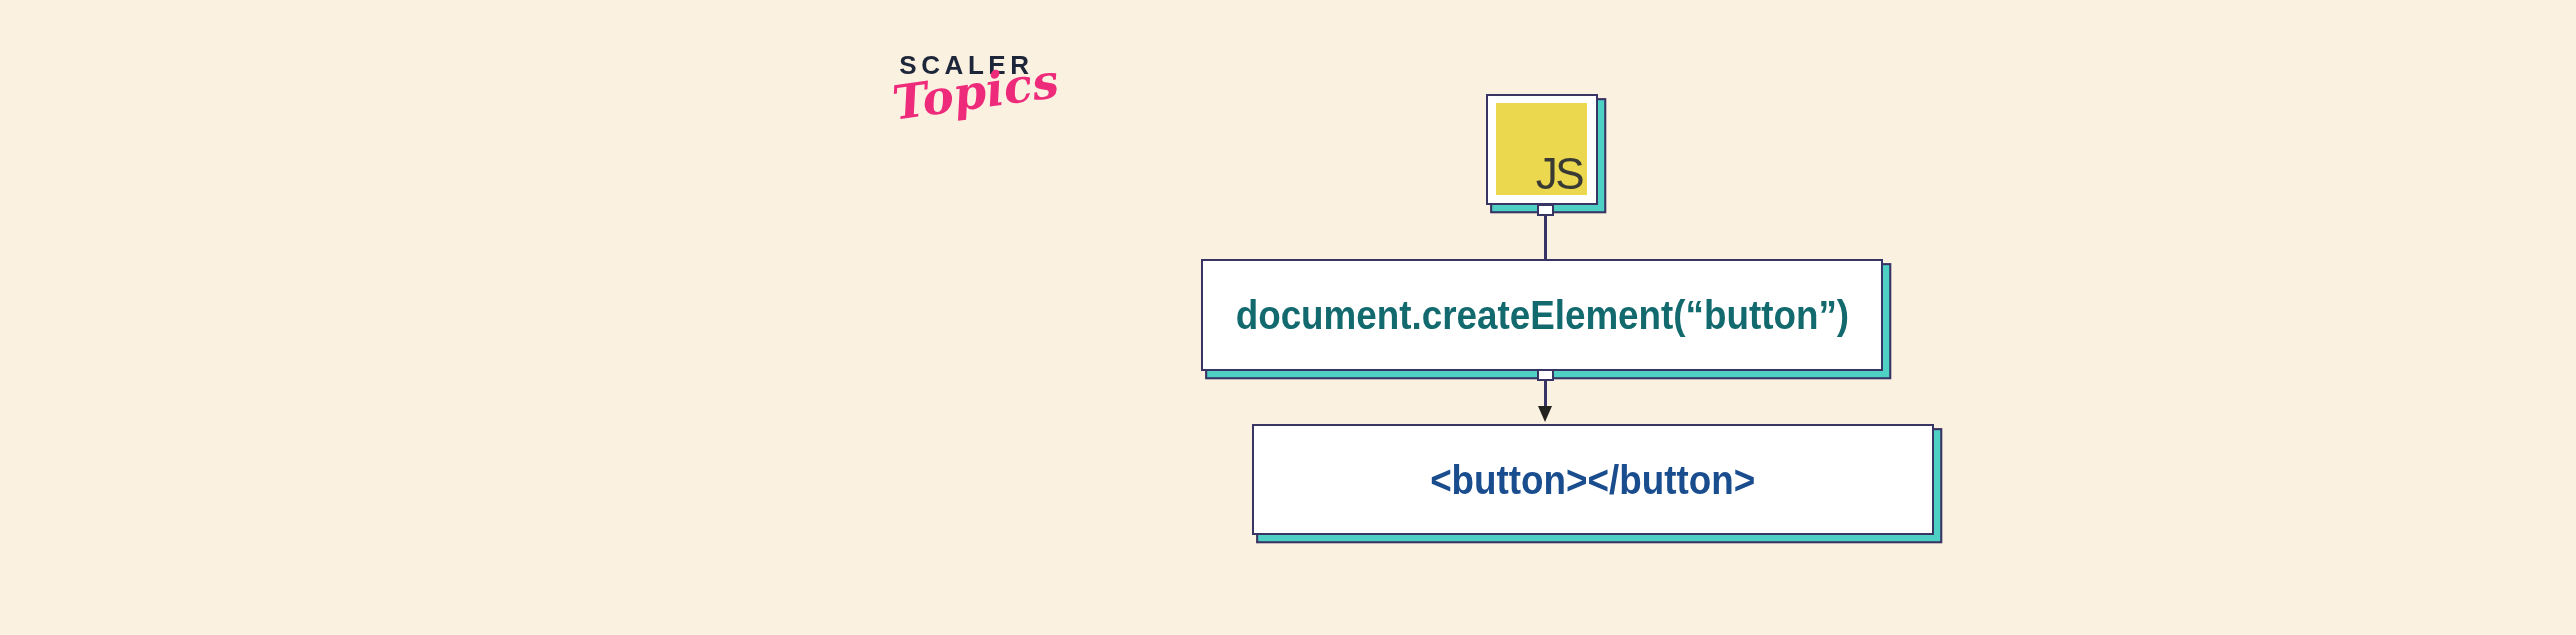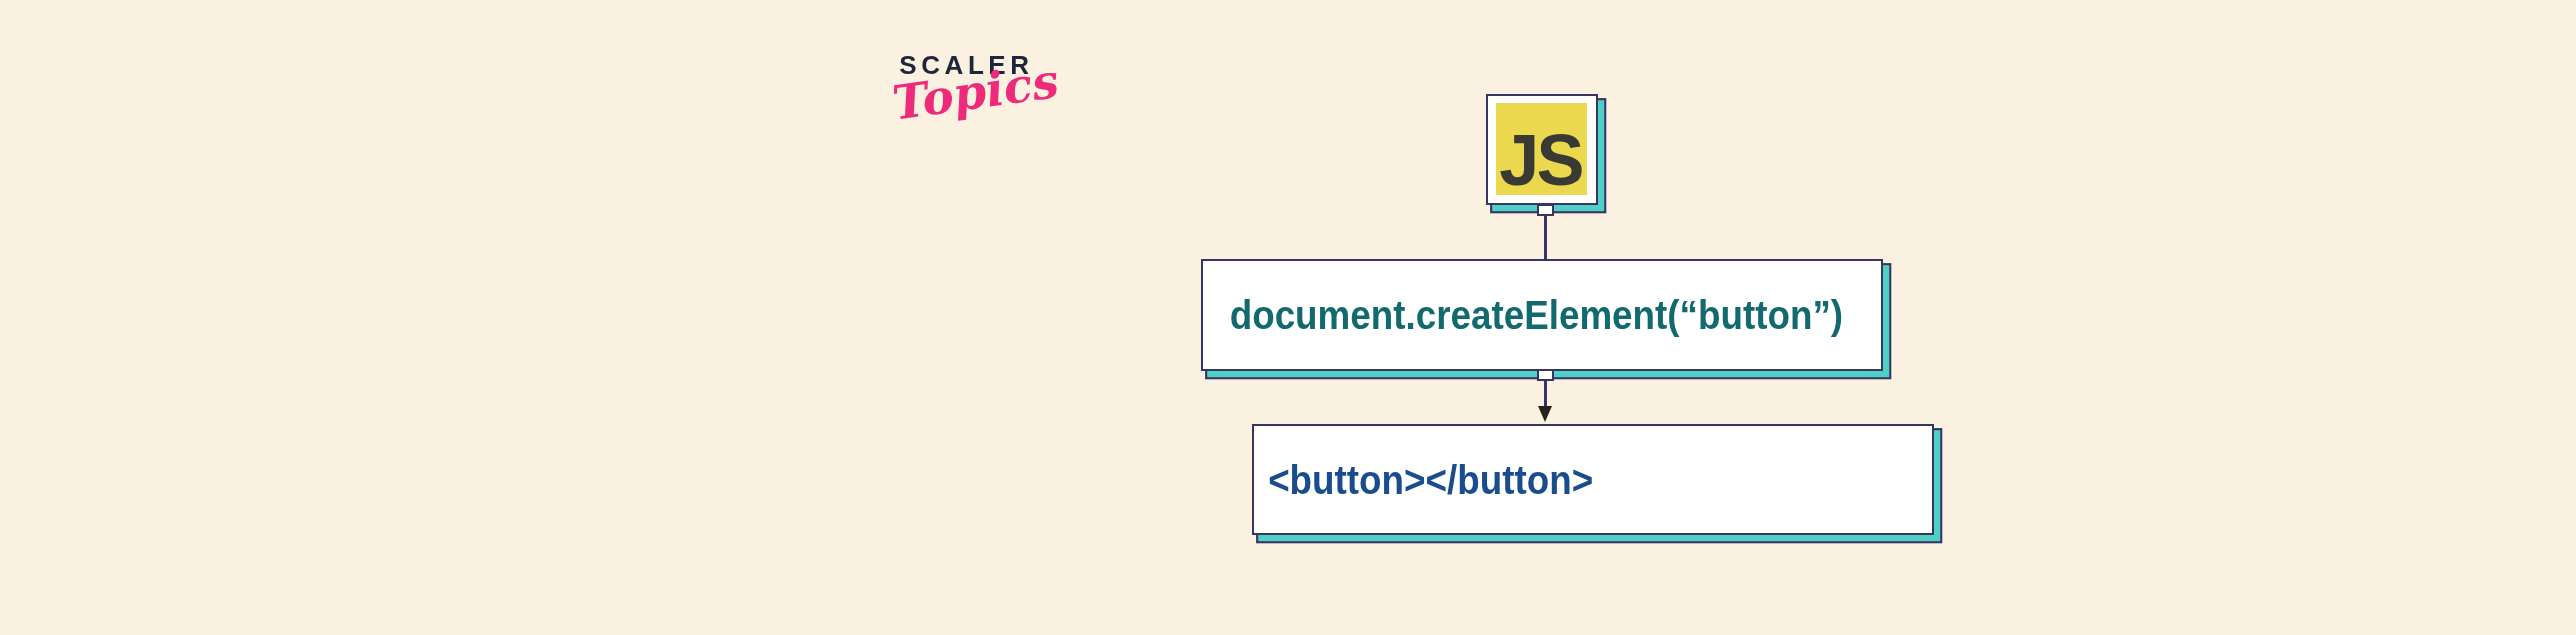--- a/index.html
+++ b/index.html
@@ -55,31 +55,31 @@
 
   
   .js-box { left: 1486px; top: 94px; width: 112px; height: 111px; border-width: 2.6px; }
   .js-yellow {
     position: absolute; left: 8.2px; top: 7.2px;
     width: 91px; height: 92px;
     background: var(--js-yellow);
   }
   .js-label {
     position: absolute; right: 5.2px; bottom: -1px;
-    font-size: 72px; line-height: 1; font-weight: 700;
+    font-size: 44px; line-height: 1; font-weight: 400;
     letter-spacing: -2.6px;
     color: var(--js-text);
   }
 
   
   .box1 { left: 1201px; top: 259px; width: 682px; height: 112px; }
   .box2 { left: 1252px; top: 424px; width: 682px; height: 111px; }
   .box-inner {
     position: absolute; inset: 0;
-    display: flex; align-items: center; 
+    display: flex; align-items: center; justify-content: center;
   }
   .code {
     font-size: 40px; font-weight: 700; line-height: 1;
     transform: scaleX(0.92);
     transform-origin: center;
     white-space: nowrap;
   }
   .code-teal { color: var(--code-teal); }
   .code-blue { color: var(--code-blue); }
 

